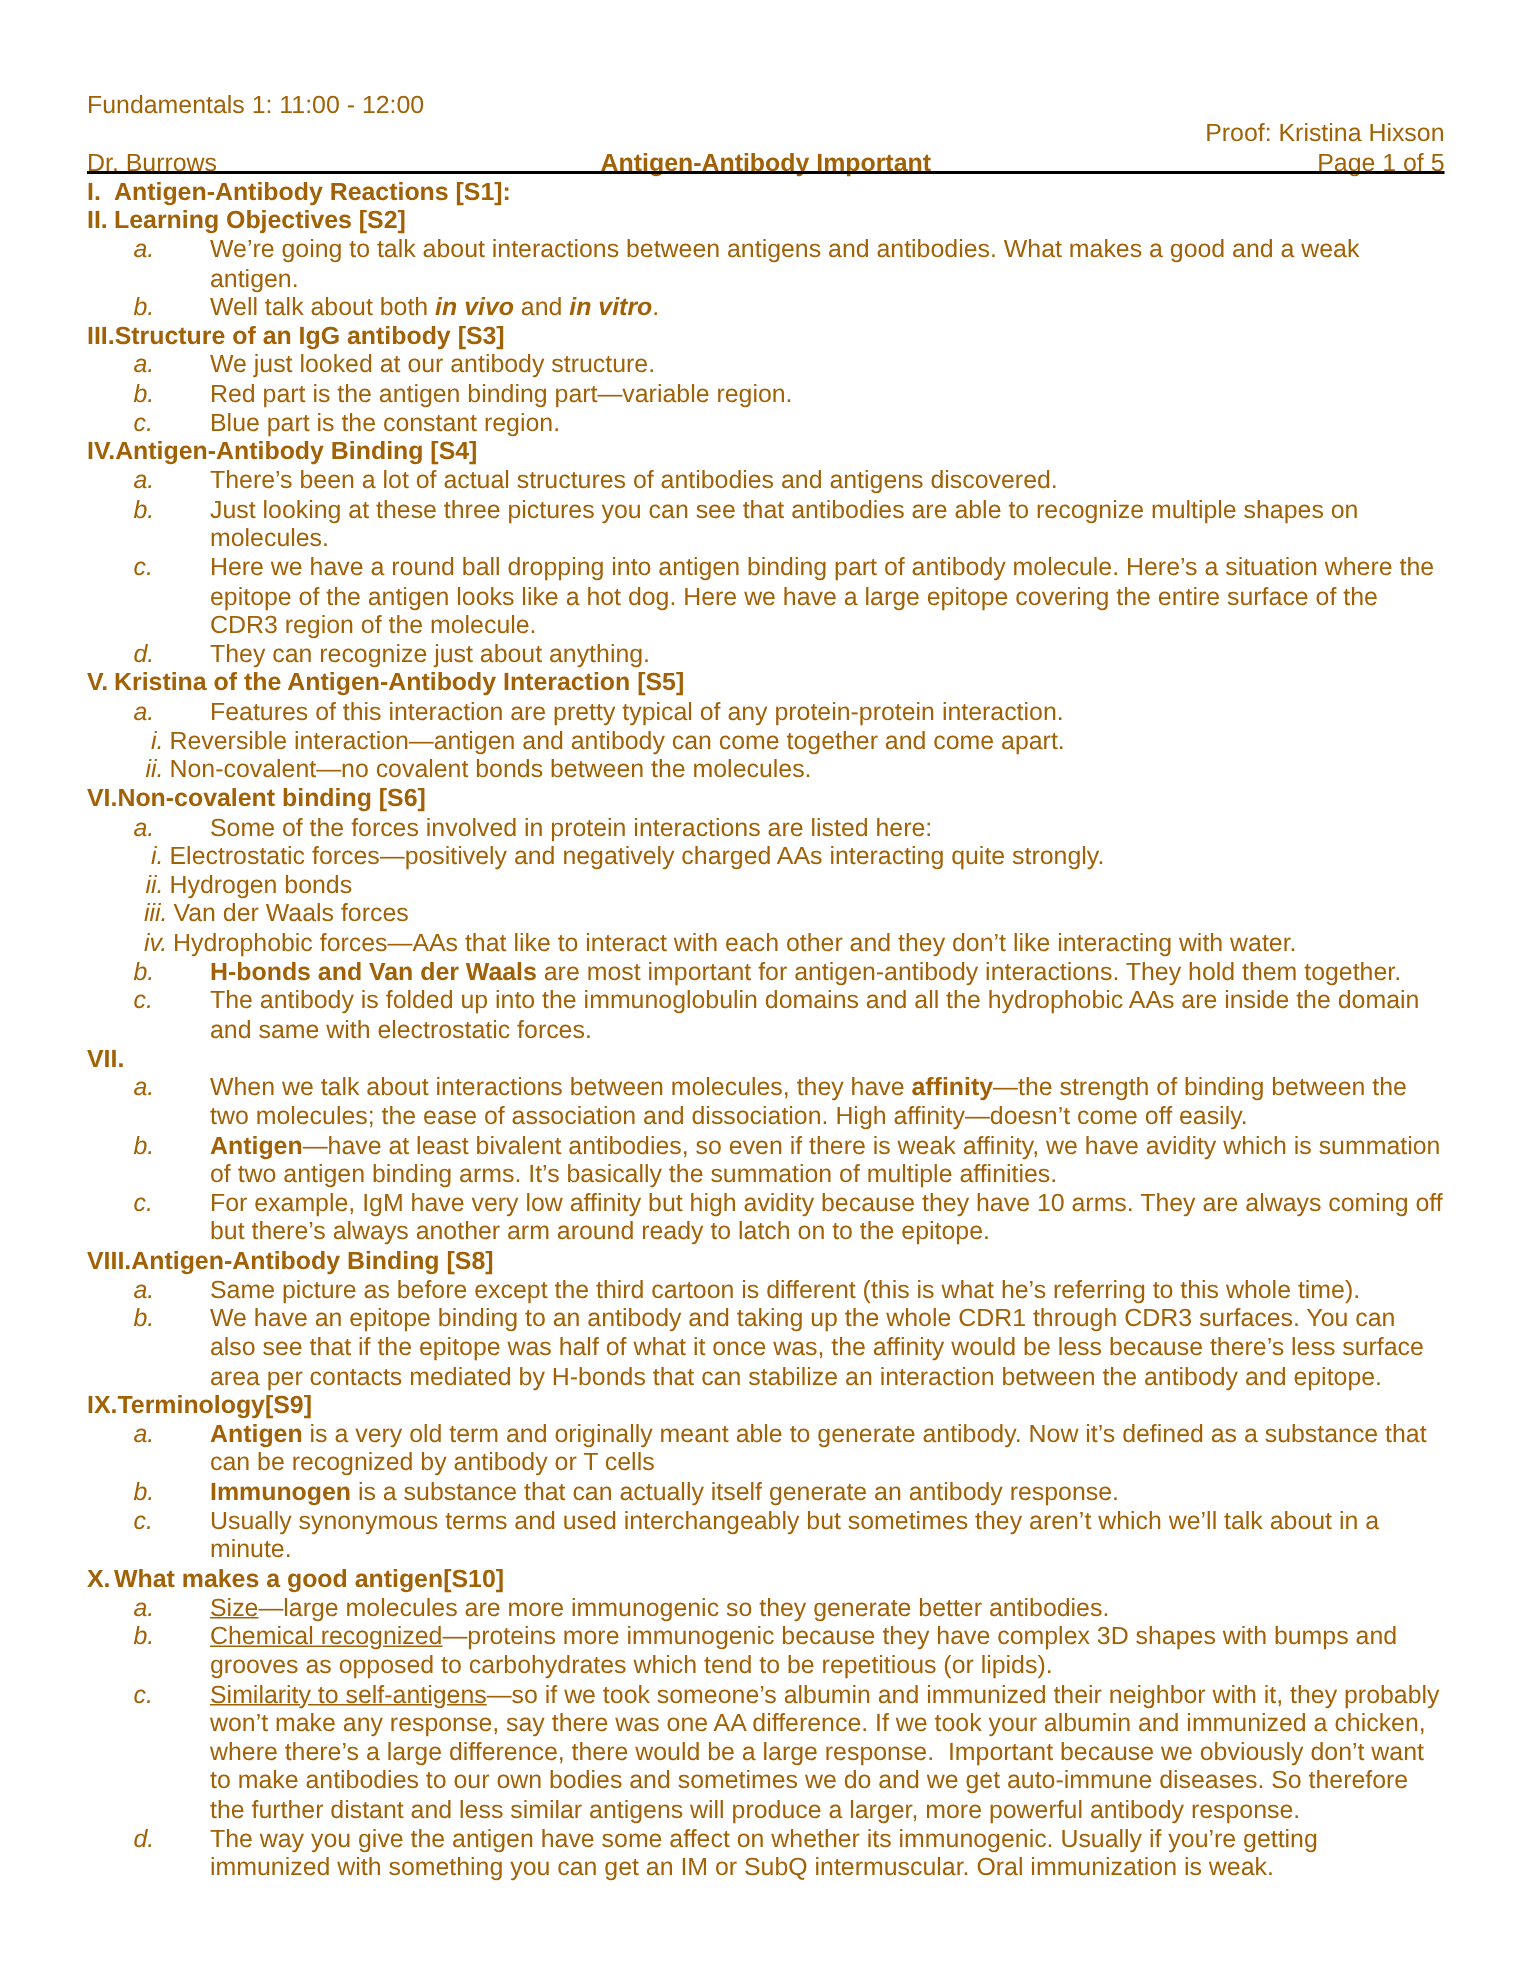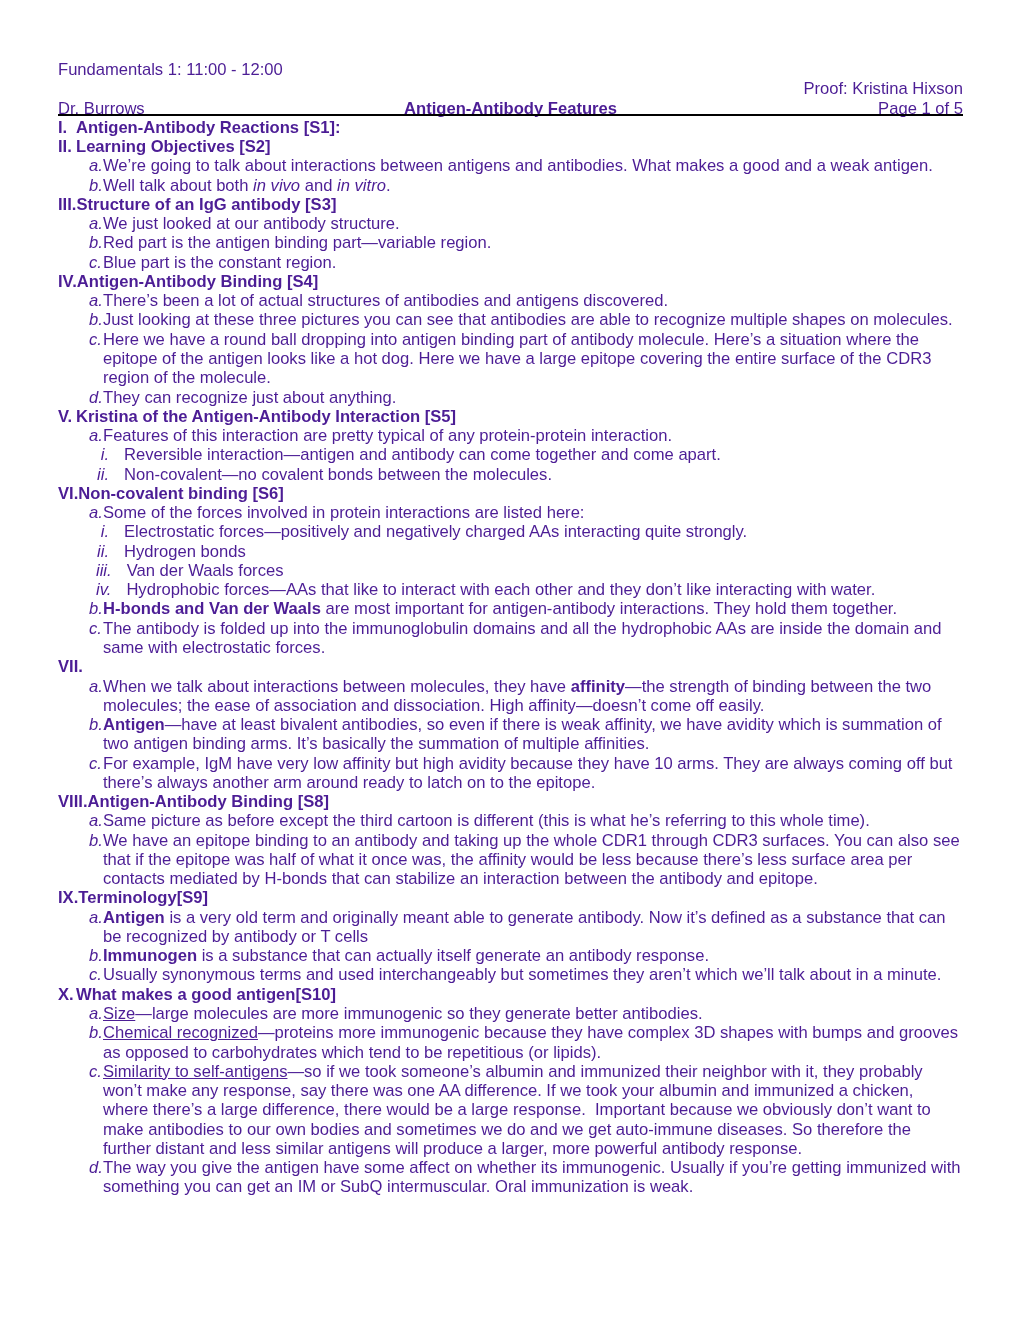--- a/index.html
+++ b/index.html
@@ -2,60 +2,60 @@
 <html><head>
 <meta charset="utf-8">
 <style>
   html,body{margin:0;padding:0;background:#ffffff;}
   .page{
     position:relative;
     width:1020px;height:1320px;
     box-sizing:border-box;
     padding:60px 57px 0 58px;
     background:#ffffff;
-    color:#4c1d95;
+    color:#a16207;
     font-family:"Liberation Sans","DejaVu Sans",sans-serif;
     font-size:16.6px;
     line-height:19.27px;
     overflow:hidden;
   }
   .hrow{display:flex;justify-content:space-between;}
   .hrow3{position:relative;gap:32px;}
   .hrow3::after{content:"";position:absolute;left:0;right:0;top:15px;height:2px;background:#000;}
   .hl{flex:1 1 0;text-align:left;}
   .hc{flex:0 0 auto;font-weight:bold;}
   .hr{flex:1 1 0;text-align:right;}
   
   .sec{display:flex;}
   .sec .n{flex:0 0 auto;min-width:18px;font-weight:bold;white-space:pre;}
   .sec .t{font-weight:bold;}
   .l2{display:flex;margin-left:31px;}
   .l2 .m{flex:0 0 auto;min-width:14px;font-style:italic;white-space:pre;}
   .l3{display:flex;margin-left:38px;}
   .l3 .m{flex:0 0 auto;min-width:13px;text-align:right;font-style:italic;white-space:pre;}
-  .l3 .x{margin-left:15px;}
-  .x{flex:1 1 auto;white-space:pre-wrap;}
+  .l3 .x{margin-left:4px;}
+  .x{flex:1 1 auto;white-space:pre-wrap;margin-left:37px;}
   .sg-b{font-weight:bold;}
-  .sg-i{font-style:italic;}
+  .sg-i{font-style:italic;font-weight:bold;}
   .sg-u{text-decoration:underline;}
 </style>
 </head>
 <body>
 
 <div class="page">
   <header>
     <div class="hrow">
       <span class="hl">Fundamentals 1: 11:00 - 12:00</span>
     </div>
     <div class="hrow">
       <span class="hr">Proof: Kristina Hixson</span>
     </div>
     <div class="hrow hrow3">
       <span class="hl">Dr. Burrows</span>
-      <span class="hc">Antigen-Antibody Features</span>
+      <span class="hc">Antigen-Antibody Important</span>
       <span class="hr">Page 1 of 5</span>
     </div>
   </header>
   <main id="outline">
       <section class="section">
         <div class="sec">
           <span class="n">I.</span>
           <span class="t">Antigen-Antibody Reactions [S1]:</span>
         </div>
       </section>

